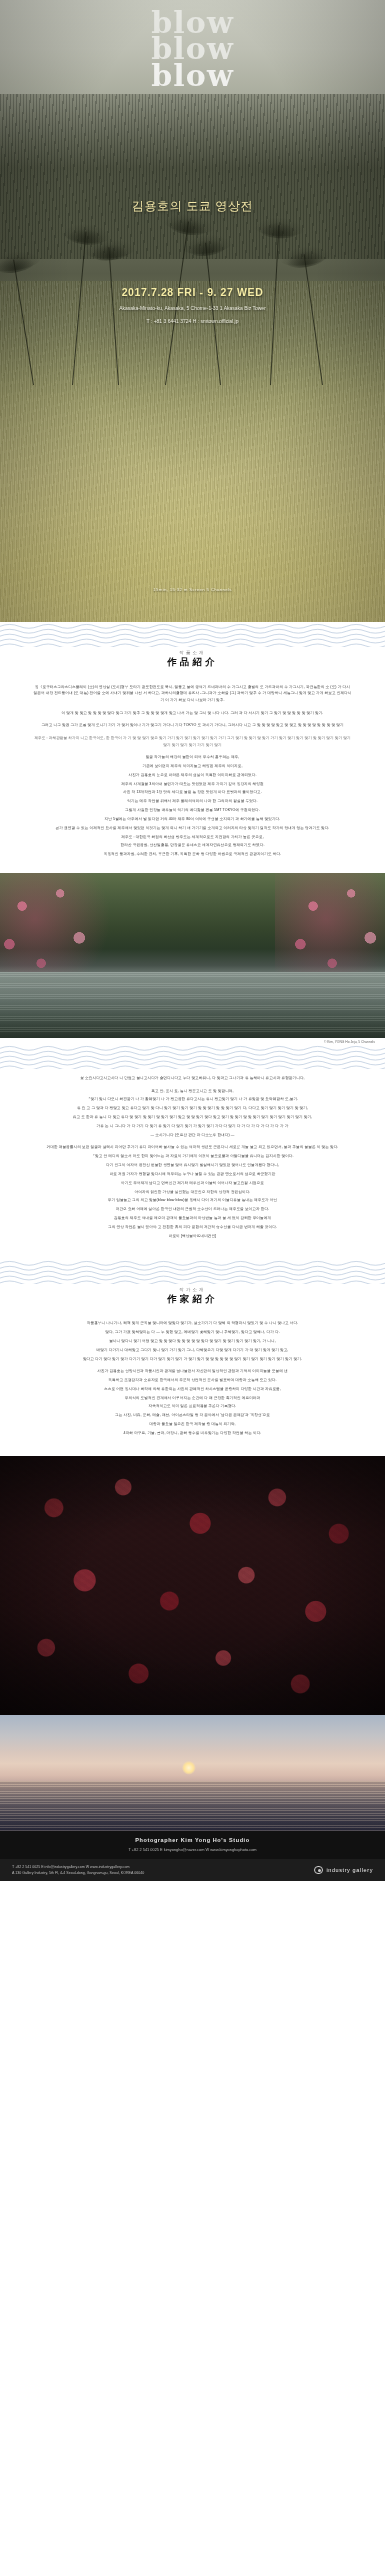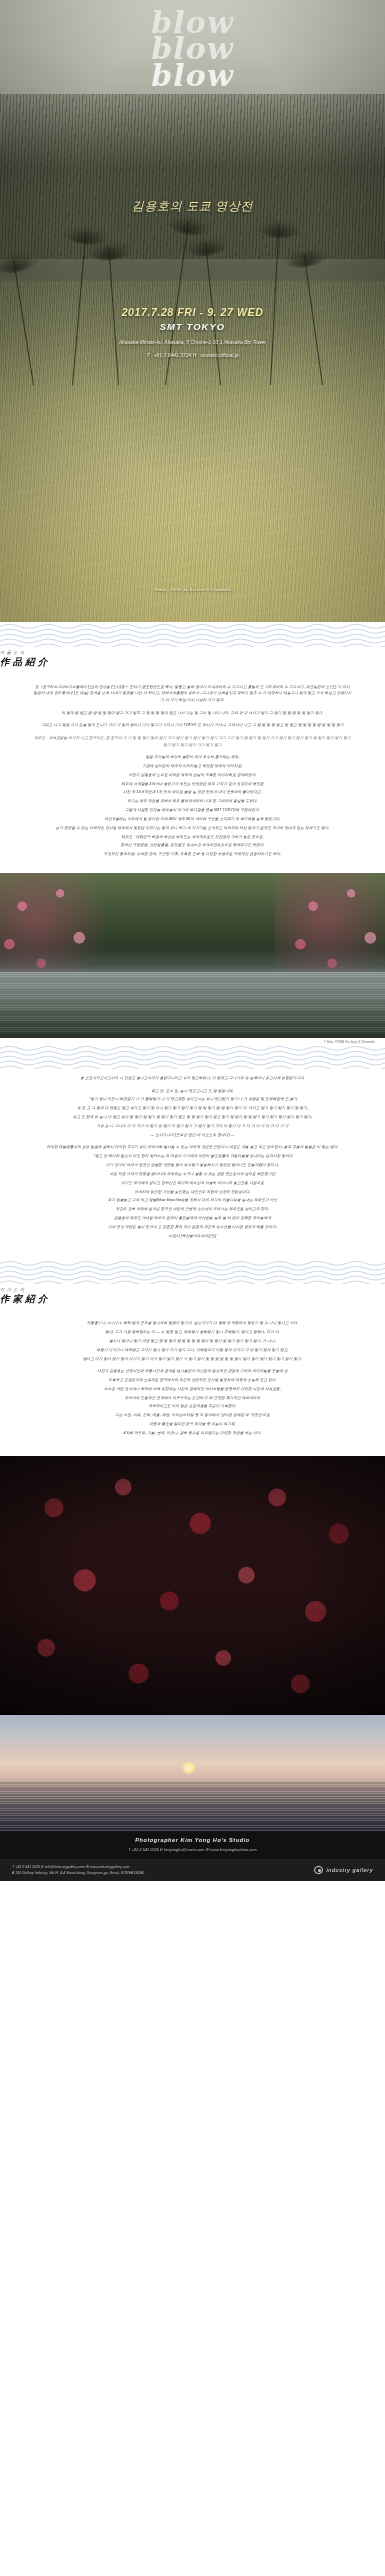--- a/index.html
+++ b/index.html
@@ -7,21 +7,20 @@
     margin: 0; padding: 0;
     background: #ffffff;
     font-family: "Liberation Sans", sans-serif;
   }
   .page {
     width: 385px;
     margin: 0 auto;
     position: relative;
     background: #fff;
     overflow: hidden;
-    font-style: italic;
   }
 
   
   .hero {
     position: relative;
     width: 385px;
     height: 622px;
     overflow: hidden;
     background: #6d6f5c;
   }
@@ -117,21 +116,20 @@
     top: 286px;
     text-align: center;
     color: #fff;
     text-shadow: 0 0.6px 2.2px rgba(0,0,0,0.6);
   }
   .hero-date {
     font-size: 10.5px;
     font-weight: 700;
     color: #f6eda6;
     letter-spacing: 0.6px;
-    margin-top: 20px;
   }
   .hero-venue {
     font-size: 9.4px;
     font-weight: 700;
     margin-top: 3.3px;
     letter-spacing: 1.1px;
   }
   .hero-addr {
     font-size: 5px;
     margin-top: 5.5px;
@@ -149,21 +147,21 @@
     text-shadow: 0 0.6px 1.7px rgba(0,0,0,0.6);
   }
 
   
   .wave {
     width: 385px;
     height: 25px;
     display: block;
   }
   .section-head {
-    text-align: left;
+    text-align: center;
     padding: 3.3px 0 8.8px;
   }
   .section-head .kr {
     font-size: 4.4px;
     color: #777;
     letter-spacing: 2.2px;
   }
   .section-head .big {
     font-size: 9.4px;
     font-weight: 700;
@@ -370,21 +368,20 @@
       <span class="l2">blow</span>
       <span class="l3">blow</span>
     </div>
 
     <div class="hero-text">
       <div class="hero-subtitle">김용호의 도쿄 영상전</div>
     </div>
 
     <div class="hero-info">
       <div class="hero-date">2017.7.28 FRI - 9. 27 WED</div>
-      <div class="hero-venue">SMT TOKYO</div>
       <div class="hero-addr">Akasaka-Minato-ku, Akasaka, 5 Chome-1-33 1 Akasaka Biz Tower</div>
       <div class="hero-addr">T : +81 3 6441 3724     H : smtown.official.jp</div>
     </div>
 
     <div class="hero-foot">15min, 15:32 m Screen 5 Channels</div>
   </div>
 
   <svg class="wave" viewBox="0 0 700 46" preserveAspectRatio="none">
     <g stroke="#8fa9c8" stroke-width="1" fill="none" opacity="0.85">
       <path d="M0 8 q17.5 -7 35 0 t35 0 t35 0 t35 0 t35 0 t35 0 t35 0 t35 0 t35 0 t35 0 t35 0 t35 0 t35 0 t35 0 t35 0 t35 0 t35 0 t35 0 t35 0 t35 0"></path>

